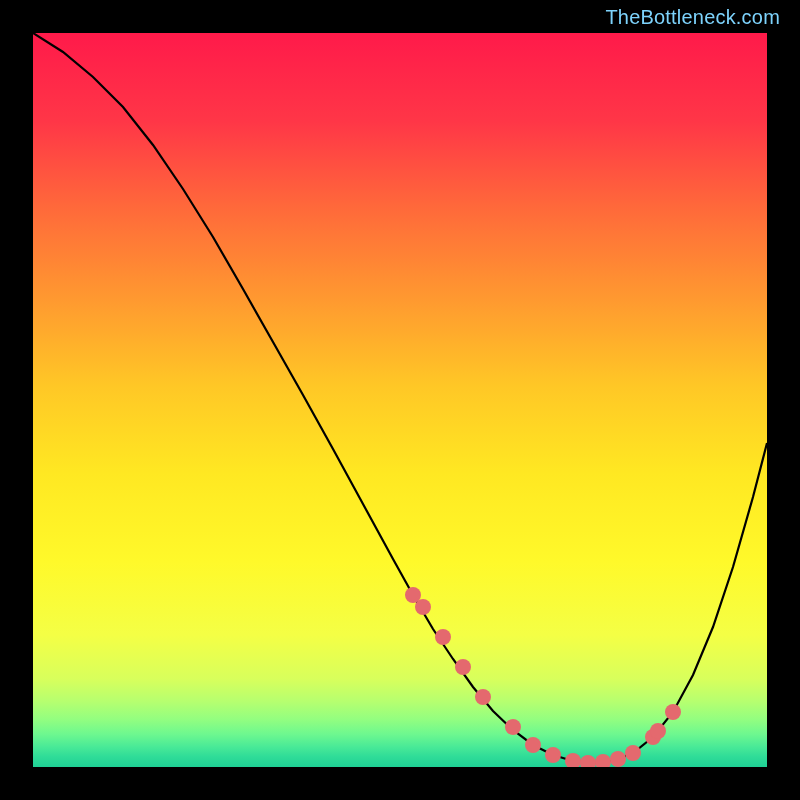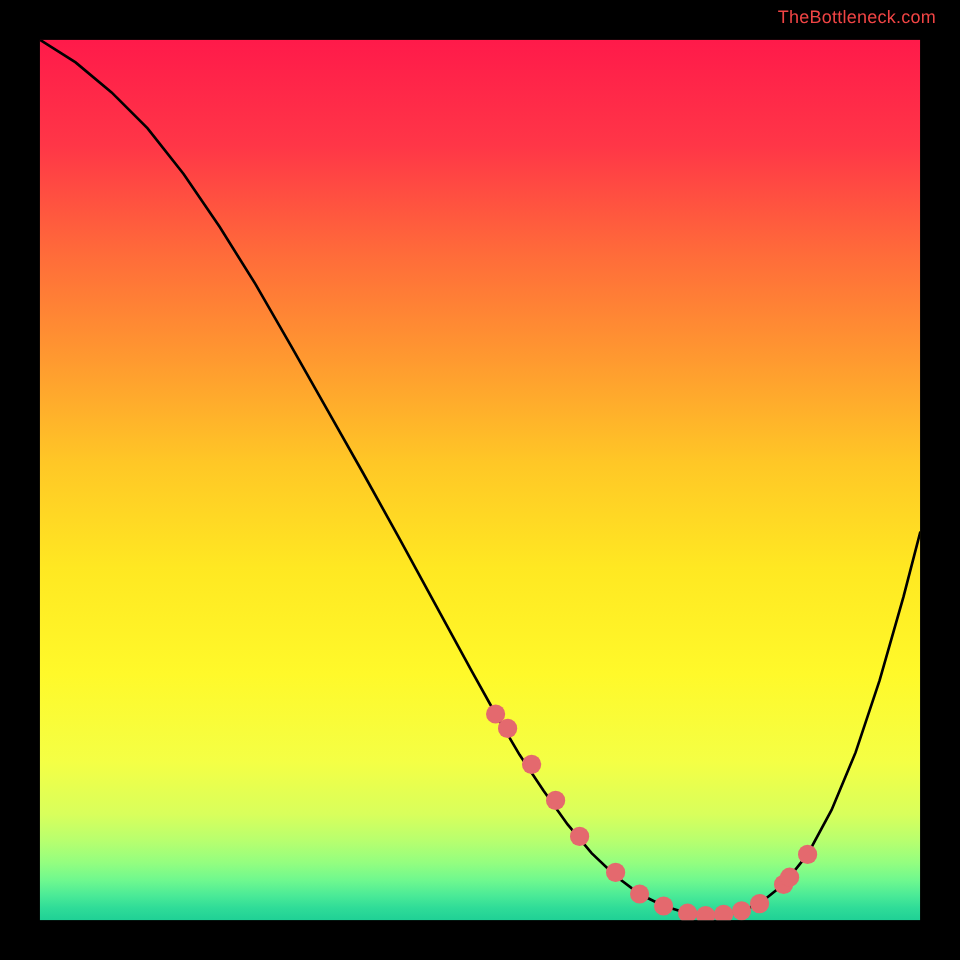--- a/index.html
+++ b/index.html
@@ -28,22 +28,22 @@
     overflow: hidden;
   }
   .gradient-bg {
     position: absolute;
     inset: 0;
   }
   .watermark {
     position: absolute;
     top: 6px;
     right: 20px;
-    color: #ef4444;
-    font-size: 15px;
+    color: #7dd3fc;
+    font-size: 20px;
     font-weight: 400;
     letter-spacing: 0.2px;
   }
   svg.curve {
     position: absolute;
     inset: 0;
   }
 </style>
 </head>
 <body>

